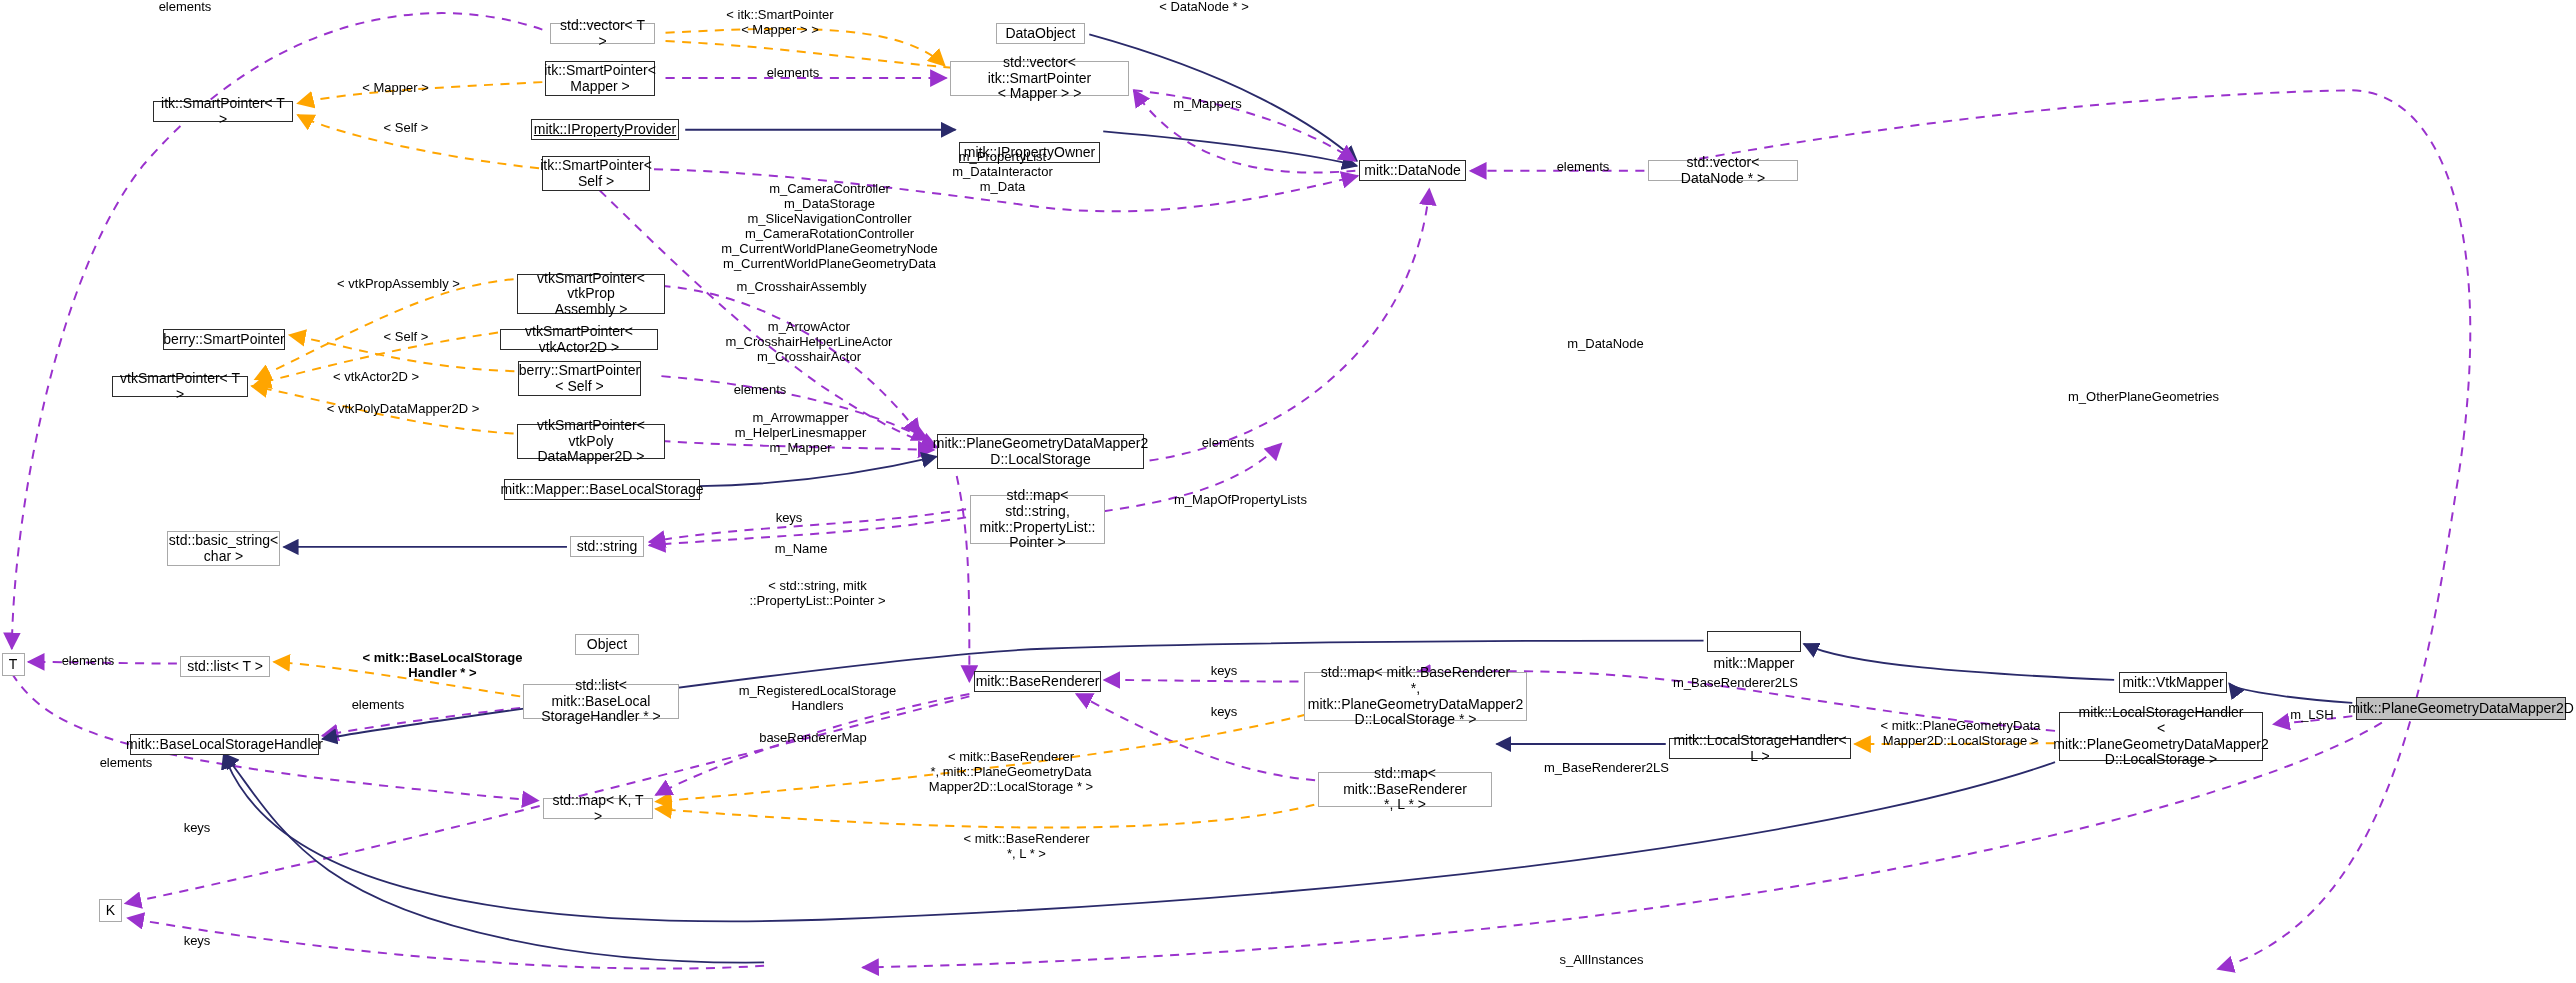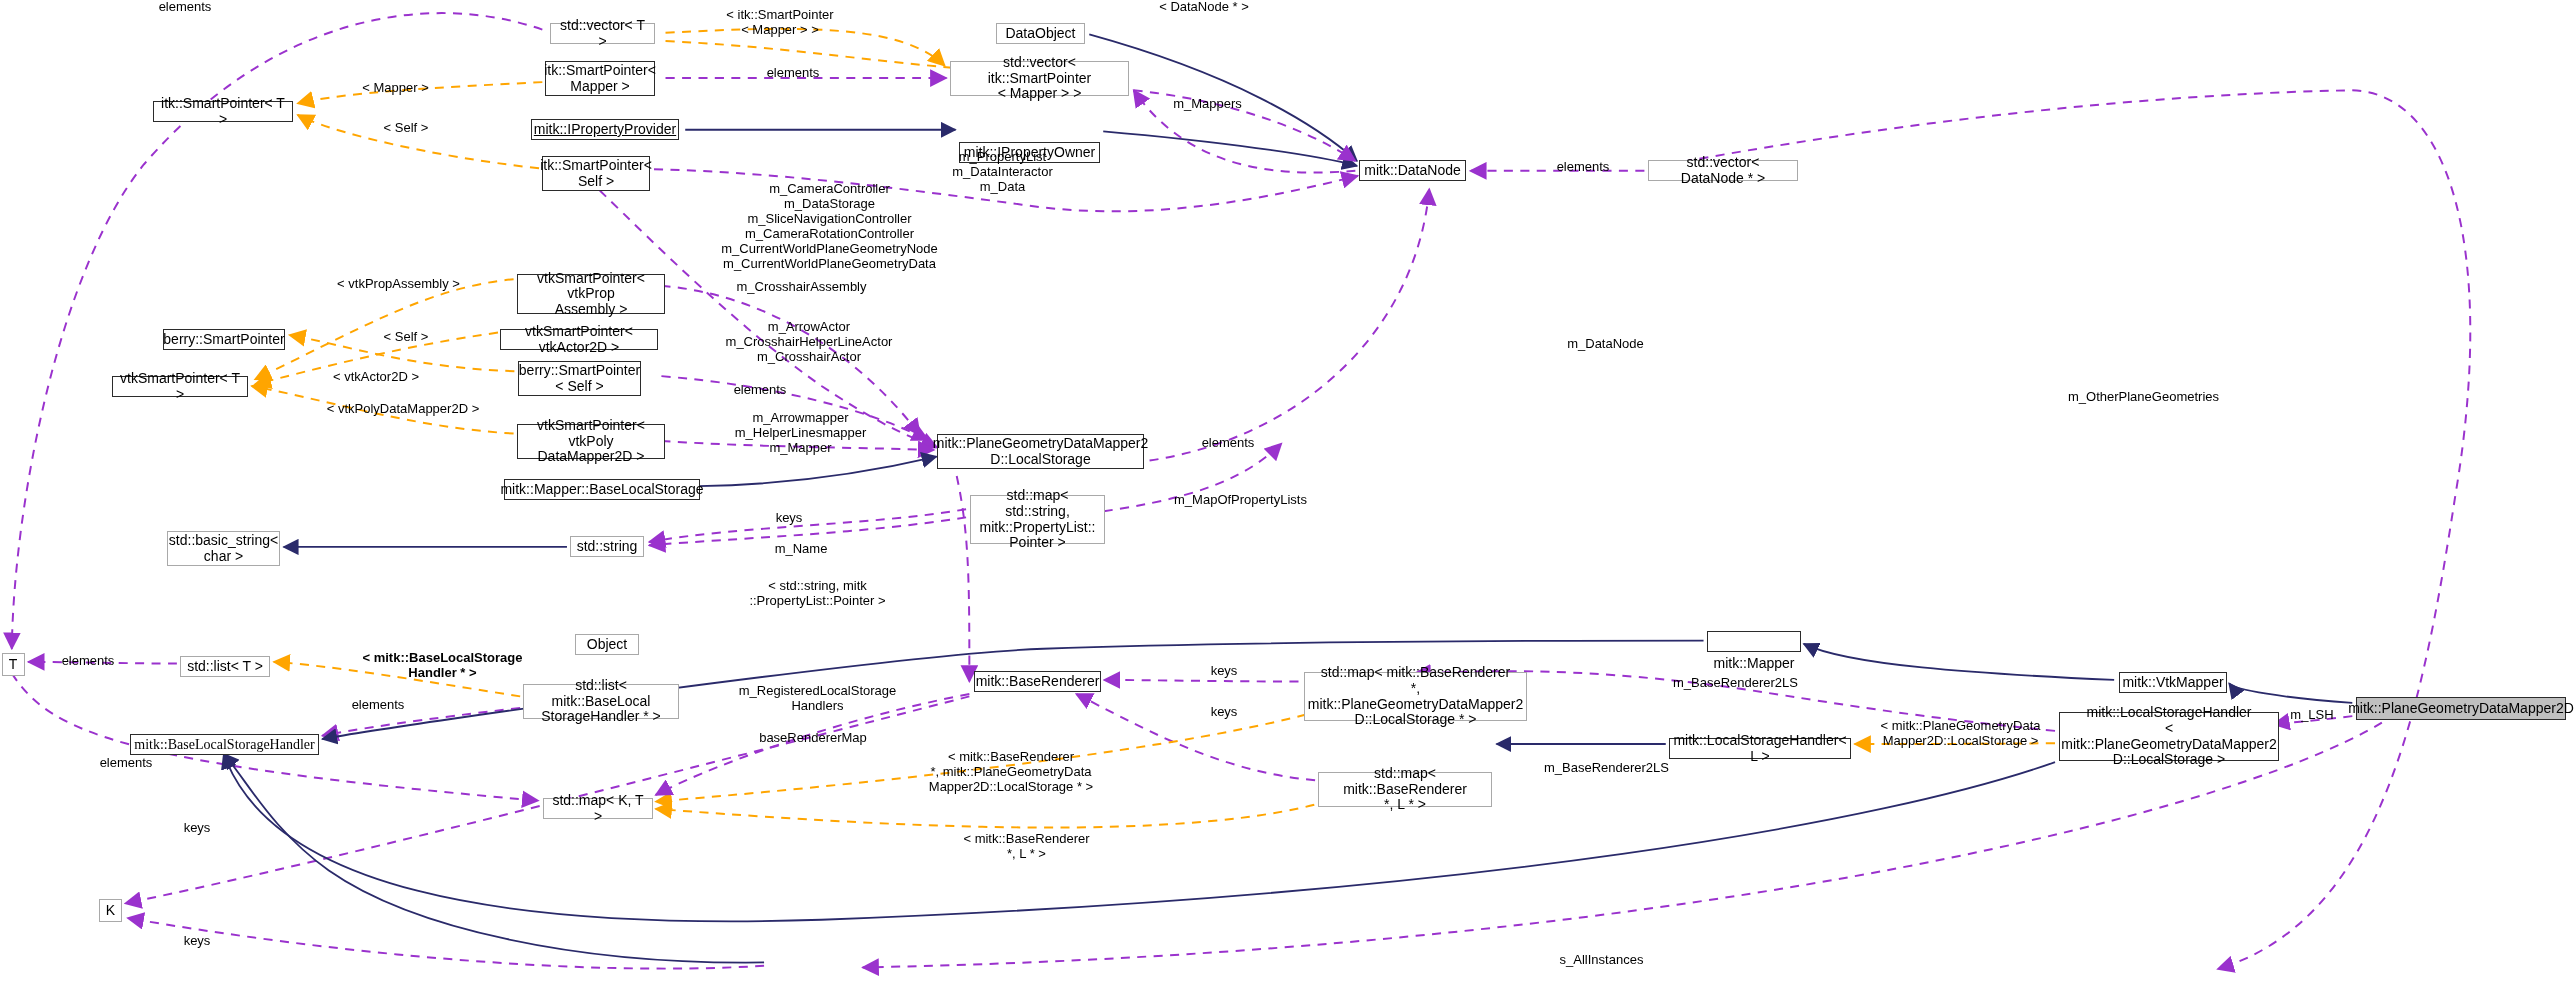--- a/index.html
+++ b/index.html
@@ -181,26 +181,26 @@
         <span style="white-space: pre-line;">std::map&lt; mitk::BaseRenderer
 *, mitk::PlaneGeometryDataMapper2
 D::LocalStorage * &gt;</span>
       </div>
       <div class="node solid" style="left: 2119px; top: 672px; width: 108px; height: 21.4px;">
         <span style="white-space: pre-line;">mitk::VtkMapper</span>
       </div>
       <div class="node focus" style="left: 2356px; top: 697px; width: 210px; height: 23px;">
         <span style="white-space: pre-line;">mitk::PlaneGeometryDataMapper2D</span>
       </div>
-      <div class="node solid" style="left: 2059px; top: 712px; width: 220px; height: 49px;">
+      <div class="node solid" style="left: 2059px; top: 712px; width: 204px; height: 49px;">
         <span style="white-space: pre-line;">mitk::LocalStorageHandler
 &lt; mitk::PlaneGeometryDataMapper2
 D::LocalStorage &gt;</span>
       </div>
-      <div class="node solid" style="left: 130px; top: 734px; width: 189px; height: 21.4px; font-family: Liberation Serif, serif;">
+      <div class="node solid" style="left: 130px; top: 734px; width: 189px; height: 21.4px;">
         <span style="white-space: pre-line;">mitk::BaseLocalStorageHandler</span>
       </div>
       <div class="node solid" style="left: 1669px; top: 738px; width: 182px; height: 21.4px;">
         <span style="white-space: pre-line;">mitk::LocalStorageHandler&lt; L &gt;</span>
       </div>
       <div class="node light" style="left: 543px; top: 798px; width: 110px; height: 21.4px;">
         <span style="white-space: pre-line;">std::map&lt; K, T &gt;</span>
       </div>
       <div class="node light" style="left: 1318px; top: 772px; width: 174px; height: 35px;">
         <span style="white-space: pre-line;">std::map&lt; mitk::BaseRenderer

